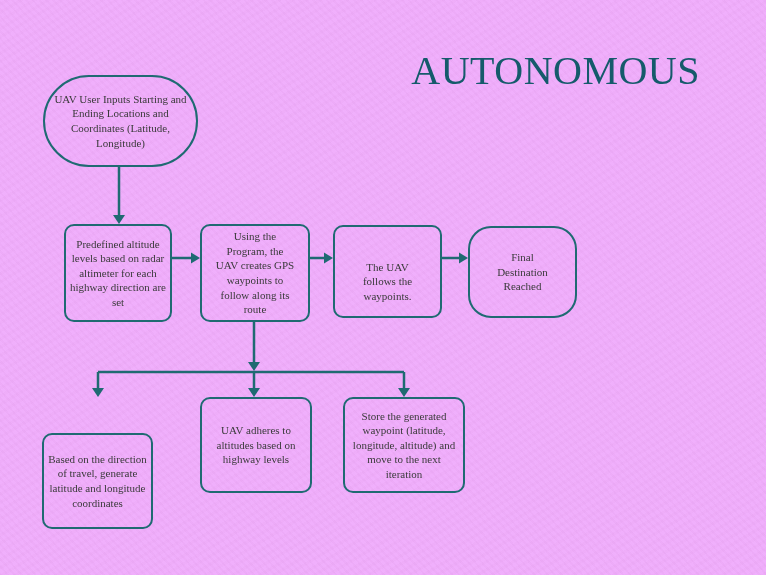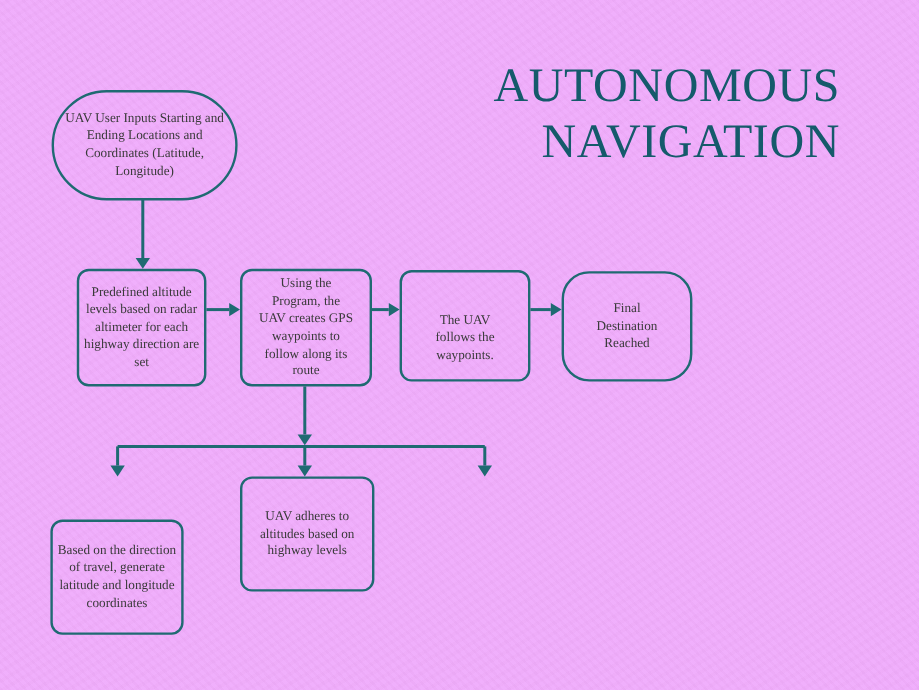--- a/index.html
+++ b/index.html
@@ -121,21 +121,20 @@
       <polygon points="459,252.5 459,263.5 468,258"></polygon>
       <polygon points="248,362 260,362 254,371"></polygon>
       <polygon points="92,388 104,388 98,397"></polygon>
       <polygon points="248,388 260,388 254,397"></polygon>
       <polygon points="398,388 410,388 404,397"></polygon>
     </g>
   </svg>
 
   <div class="title-block">
     <div>AUTONOMOUS</div>
-    <div>NAVIGATION</div>
   </div>
 
 
   <div class="node ellipse n-start">
     <span>UAV User Inputs Starting and Ending Locations and Coordinates (Latitude, Longitude)</span>
   </div>
 
   <div class="node box n-m1">
     <span>Predefined altitude levels based on radar altimeter for each highway direction are set</span>
   </div>
@@ -153,14 +152,17 @@
   </div>
 
   <div class="node box n-b1">
     <span>Based on the direction of travel, generate latitude and longitude coordinates</span>
   </div>
 
   <div class="node box n-b2">
     <span>UAV adheres to altitudes based on highway levels</span>
   </div>
 
+  <div class="node box n-b3">
+    <span>Store the generated waypoint (latitude, longitude, altitude) and move to the next iteration</span>
+  </div>
 
 </div>
 
 </body></html>

